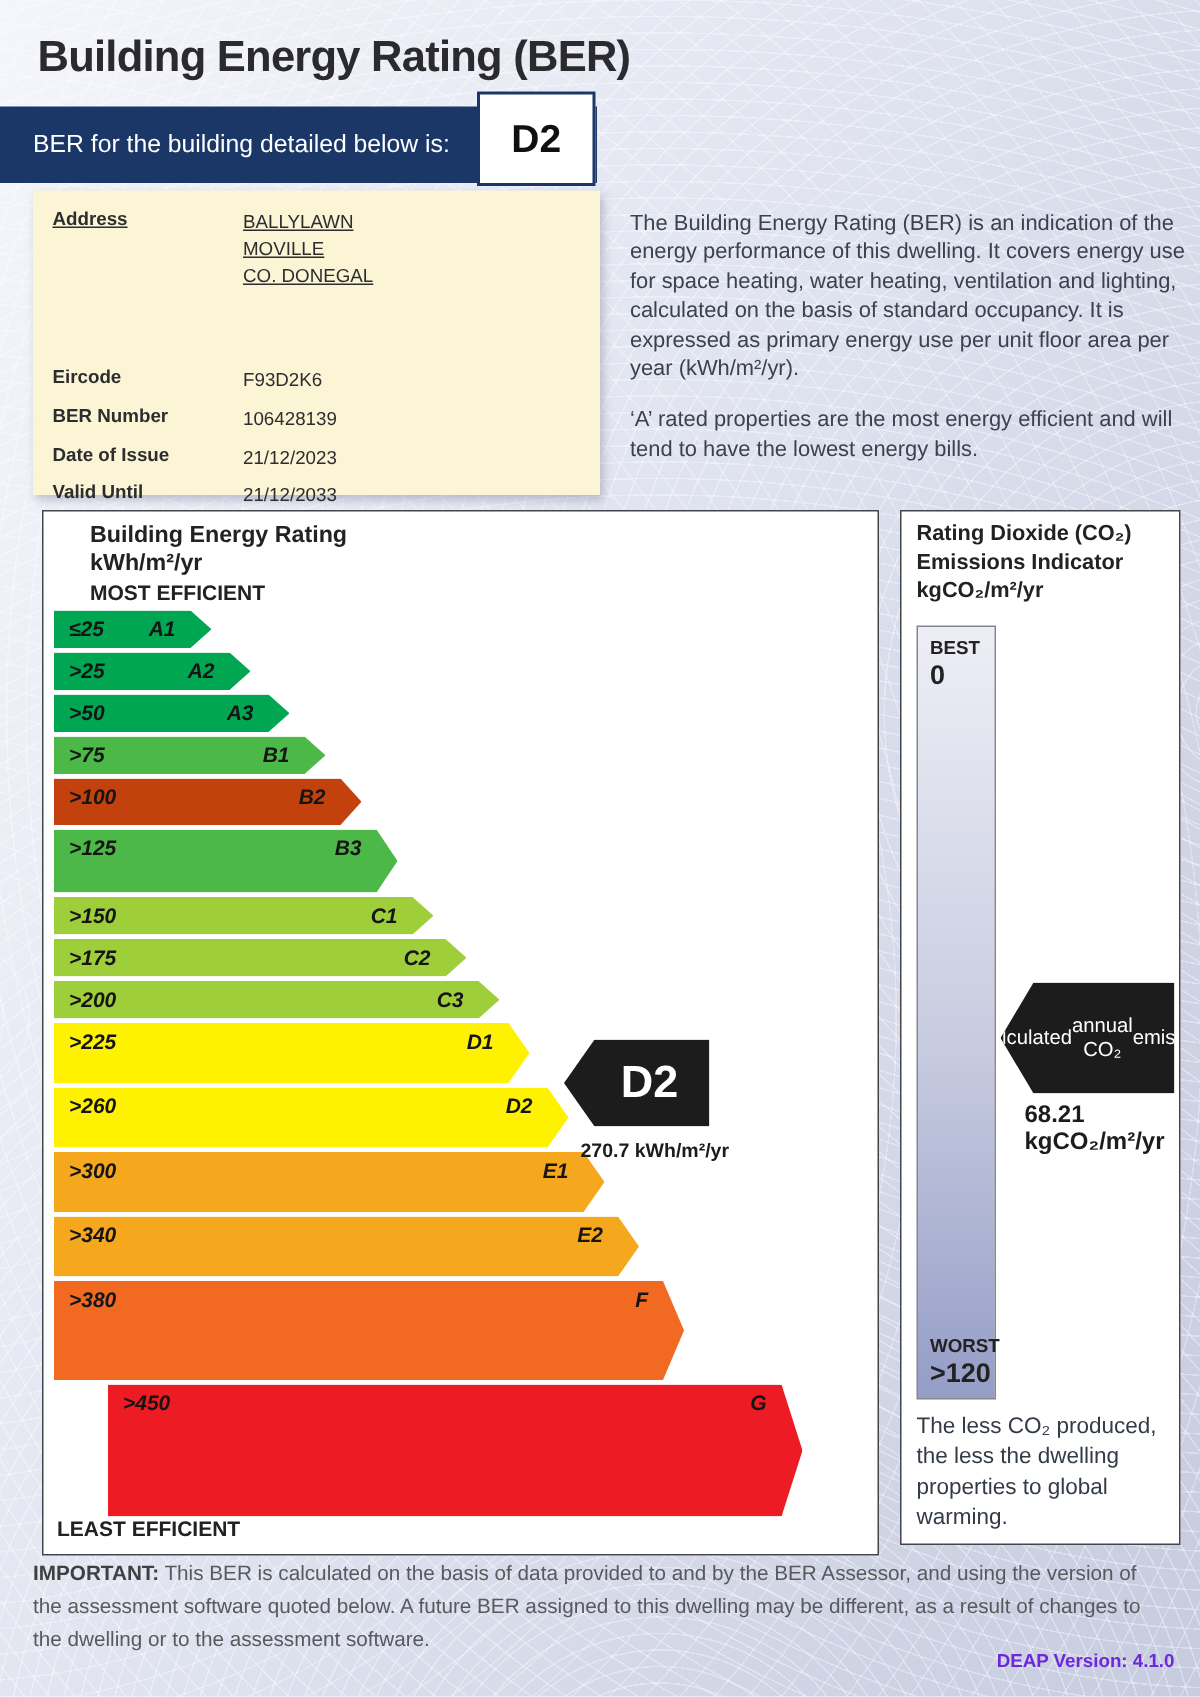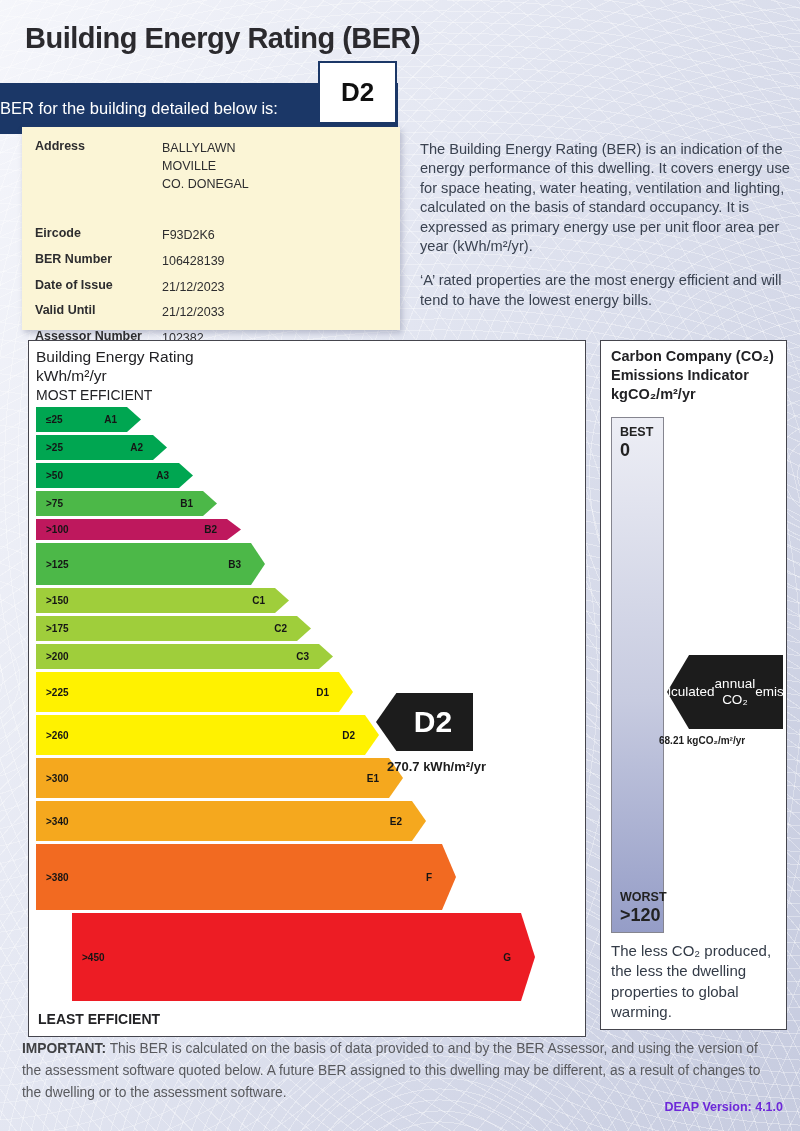--- a/index.html
+++ b/index.html
@@ -18,67 +18,67 @@
   }
   .abs { position: absolute; }
 
   
   .page-title {
     left: 25px; top: 22px;
     font-size: 29px; font-weight: bold; color: #2b2a2e;
     letter-spacing: -0.5px;
   }
   .ber-banner {
-    left: 0; top: 83px; width: 398px; height: 51px;
+    left: 0; top: 71px; width: 398px; height: 51px;
     display: flex; align-items: center;
-    box-sizing: border-box;
+    padding-left: 22px; box-sizing: border-box;
     color: #ffffff; font-size: 16.5px;
   }
   .rating-box {
     left: 318px; top: 61px; width: 79px; height: 63px;
     background: #ffffff; border: 2px solid #1b3767;
     box-sizing: border-box;
     display: flex; align-items: center; justify-content: center;
     font-size: 26px; font-weight: bold; color: #101010;
   }
 
   
   .address-card {
     left: 22px; top: 127px; width: 378px; height: 203px;
     background: #fbf5d6;
     box-shadow: 2px 3px 6px rgba(90,95,125,0.35);
     padding: 12px 10px 0 13px; box-sizing: border-box;
     font-size: 12.5px; color: #2d2d2f;
   }
   .detail-row { display: flex; margin-bottom: 7.5px; }
-  .detail-row.gap-after { margin-bottom: 33px; }
+  .detail-row.gap-after { margin-bottom: 51px; text-decoration: underline; }
   .detail-label { width: 127px; font-weight: bold; flex-shrink: 0; }
   .detail-value { white-space: pre-line; line-height: 1.45; }
 
   
   .intro { left: 420px; top: 140px; width: 370px; color: #3a4250; }
   .intro p { margin: 0 0 15px 0; font-size: 14.6px; line-height: 1.33; }
 
   
   .panel { background: #ffffff; border: 1.5px solid #45454d; box-sizing: border-box; }
   .chart-panel { left: 28px; top: 340px; width: 558px; height: 697px; }
   .co2-panel  { left: 600px; top: 340px; width: 187px; height: 690px; }
 
   .chart-head { left: 7px; top: 6px; color: #222225; }
-  .chart-head div { font-weight: normal; }
+  .chart-head div { font-weight: bold; margin-left: 24px; }
   .ch-line1, .ch-line2 { font-size: 15.5px; line-height: 19px; }
   .ch-line3 { font-size: 14px; line-height: 20px; }
 
   .rating-scale { left: 7px; top: 66px; }
   .band {
     margin-bottom: 3px;
-    display: flex; justify-content: space-between; align-items: center;
+    display: flex; justify-content: space-between; align-items: flex-start;
     padding: 0 24px 0 10px; box-sizing: border-box;
     clip-path: polygon(0 0, calc(100% - 14px) 0, 100% 50%, calc(100% - 14px) 100%, 0 100%);
-    font-weight: bold; font-size: 10px; color: #151515; line-height: 25px;
+    font-weight: bold; font-size: 14px; color: #151515; line-height: 25px; font-style: italic;
   }
   .least-label { left: 9px; bottom: 9px; font-weight: bold; font-size: 14px; color: #222225; }
 
   .d2-marker {
     left: 347px; top: 352px; width: 97px; height: 58px;
     background: #1c1c1c;
     clip-path: polygon(0 50%, 21% 0, 100% 0, 100% 100%, 21% 100%);
     display: flex; align-items: center; justify-content: center;
     padding-left: 17px; box-sizing: border-box;
     color: #ffffff; font-weight: bold; font-size: 30px;
@@ -97,21 +97,21 @@
   .co2-worst-label { left: 8px; bottom: 28px; font-weight: bold; font-size: 12.5px; color: #222; }
   .co2-worst-value { left: 8px; bottom: 6px;  font-weight: bold; font-size: 18px;   color: #222; }
   .co2-marker {
     left: 66px; top: 314px; width: 116px; height: 74px;
     background: #1c1c1c;
     clip-path: polygon(0 50%, 19% 0, 100% 0, 100% 100%, 19% 100%);
     display: flex; flex-direction: row; align-items: center; justify-content: center;
     padding-left: 16px; box-sizing: border-box;
     color: #ffffff; font-size: 13.5px; line-height: 1.18; text-align: center;
   }
-  .co2-value { left: 58px; top: 394px; font-weight: bold; font-size: 10px; color: #1c1c1c; }
+  .co2-value { left: 82px; top: 394px; font-weight: bold; font-size: 16px; color: #1c1c1c; }
   .co2-note  { left: 10px; top: 600px; width: 168px; font-size: 15px; line-height: 1.35; color: #333b47; }
 
   
   .important { left: 22px; top: 1038px; width: 752px; font-size: 13.8px; line-height: 1.6; color: #58595d; }
   .important b { color: #3f4043; }
   .deap { right: 17px; top: 1100px; font-weight: bold; font-size: 12.5px; color: #6d28d9; }
 </style>
 </head>
 <body>
 
@@ -179,21 +179,21 @@
         <span>A2</span>
       </div>
       <div class="band" style="width: 157px; height: 25px; background: rgb(0, 166, 81);">
         <span>&gt;50</span>
         <span>A3</span>
       </div>
       <div class="band" style="width: 181px; height: 25px; background: rgb(76, 184, 72);">
         <span>&gt;75</span>
         <span>B1</span>
       </div>
-      <div class="band" style="width: 205px; height: 21px; background: #be185d;">
+      <div class="band" style="width: 205px; height: 31px; background: #c2410c;">
         <span>&gt;100</span>
         <span>B2</span>
       </div>
       <div class="band" style="width: 229px; height: 42px; background: rgb(76, 184, 72);">
         <span>&gt;125</span>
         <span>B3</span>
       </div>
       <div class="band" style="width: 253px; height: 25px; background: rgb(159, 206, 59);">
         <span>&gt;150</span>
         <span>C1</span>
@@ -235,21 +235,21 @@
   <div class="abs d2-marker">
     <span>D2</span>
   </div>
   <div class="abs marker-value">270.7 kWh/m²/yr</div>
 
   <div class="abs least-label">LEAST EFFICIENT</div>
 </div>
 
 <div class="abs panel co2-panel">
   <div class="abs co2-head">
-    <div>Carbon Company (CO₂)</div>
+    <div>Rating Dioxide (CO₂)</div>
     <div>Emissions Indicator</div>
     <div>kgCO₂/m²/yr</div>
   </div>
 
   <div class="abs co2-bar">
     <div class="abs co2-best-label">BEST</div>
     <div class="abs co2-best-value">0</div>
     <div class="abs co2-worst-label">WORST</div>
     <div class="abs co2-worst-value">&gt;120</div>
   </div>

